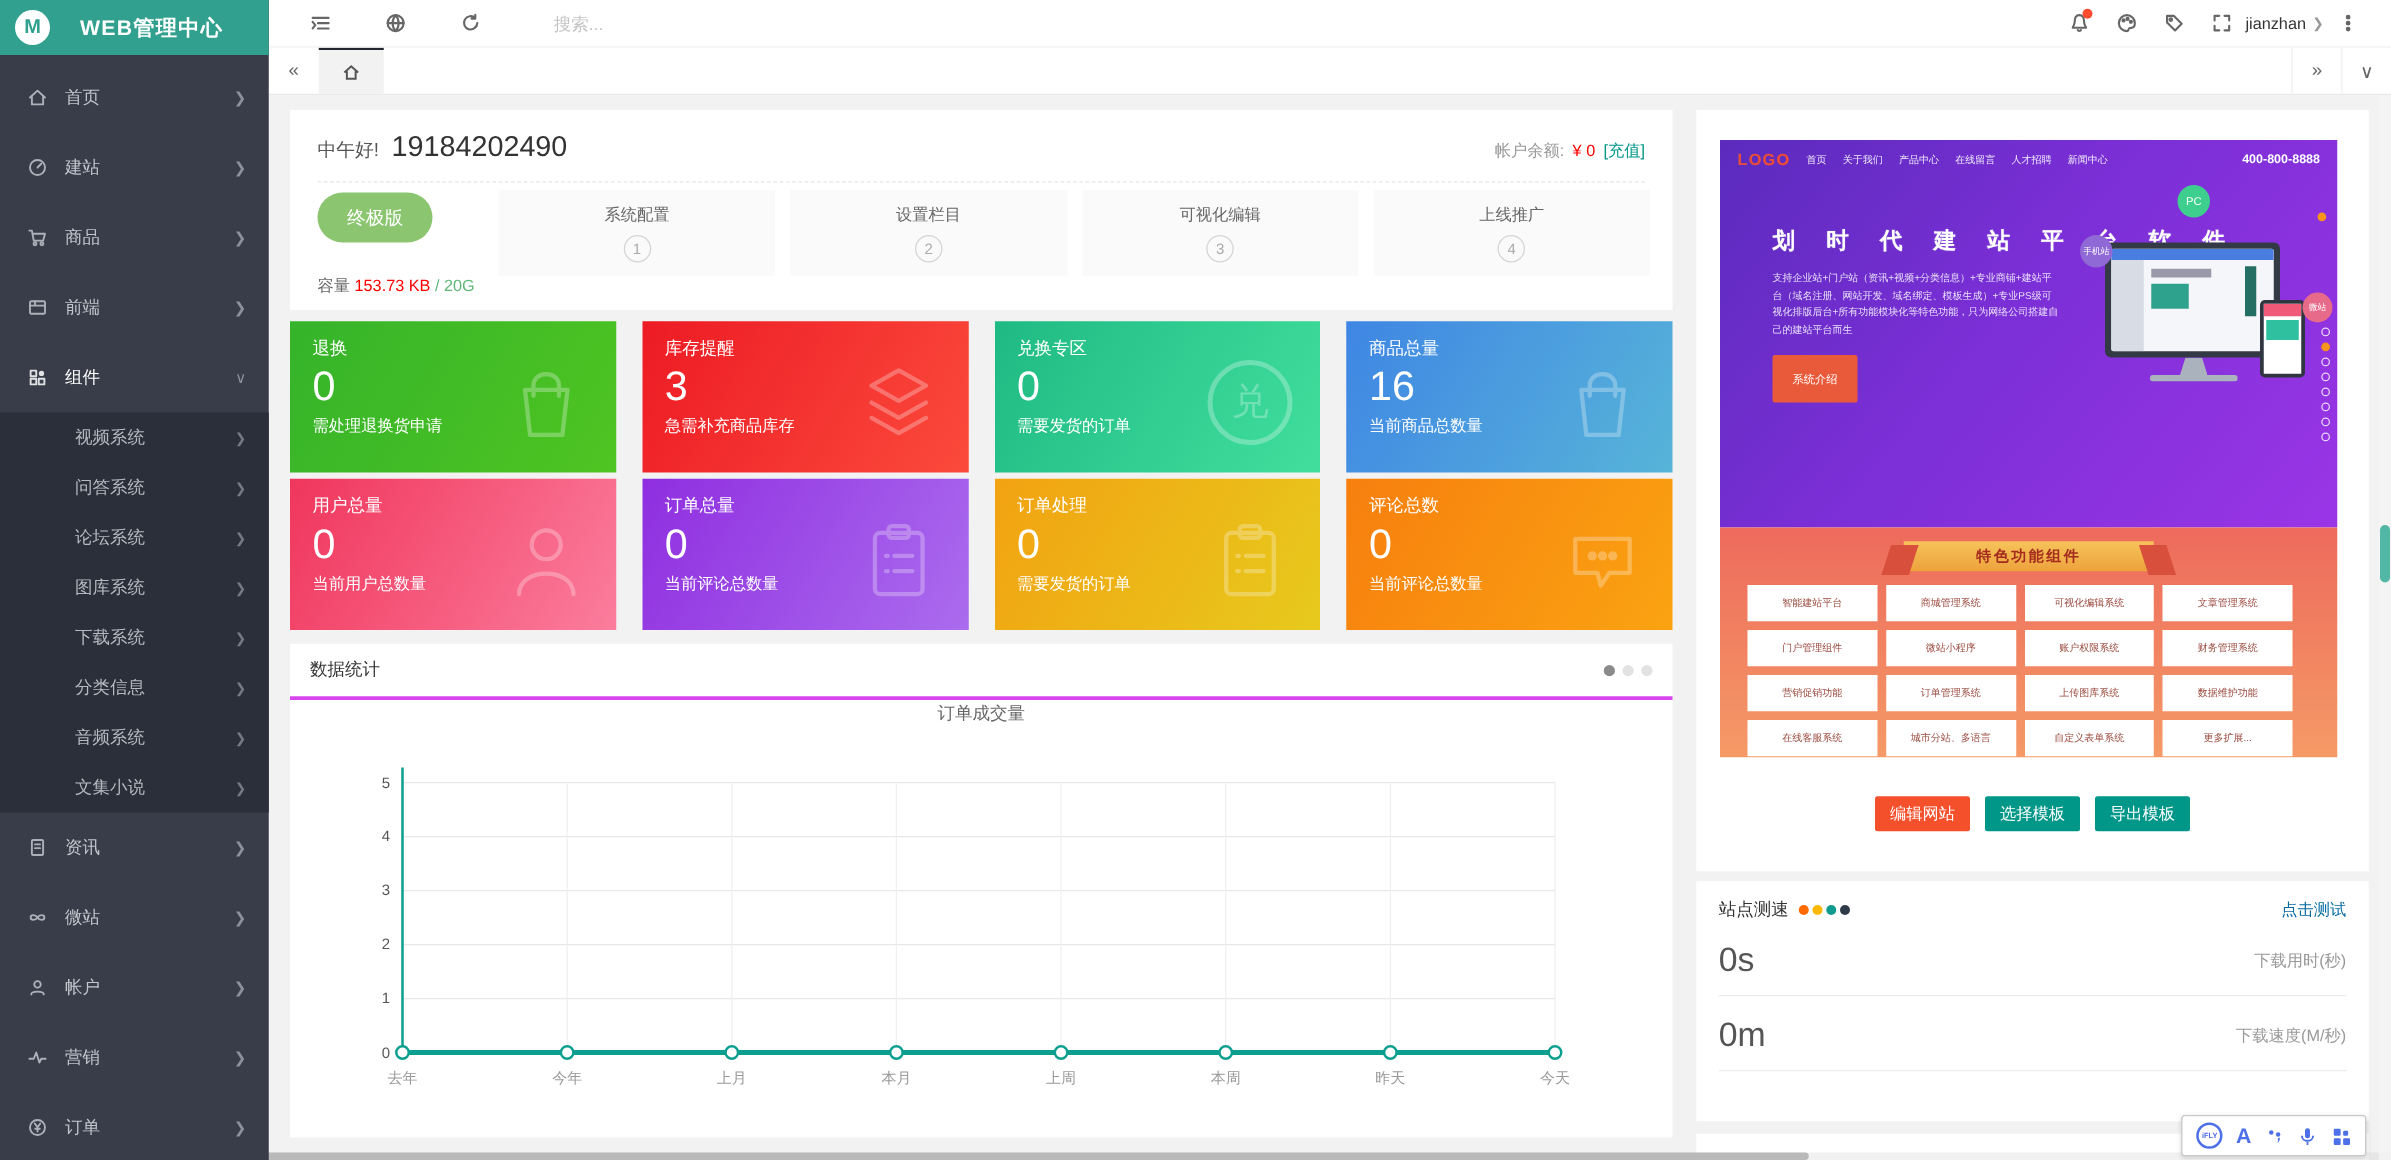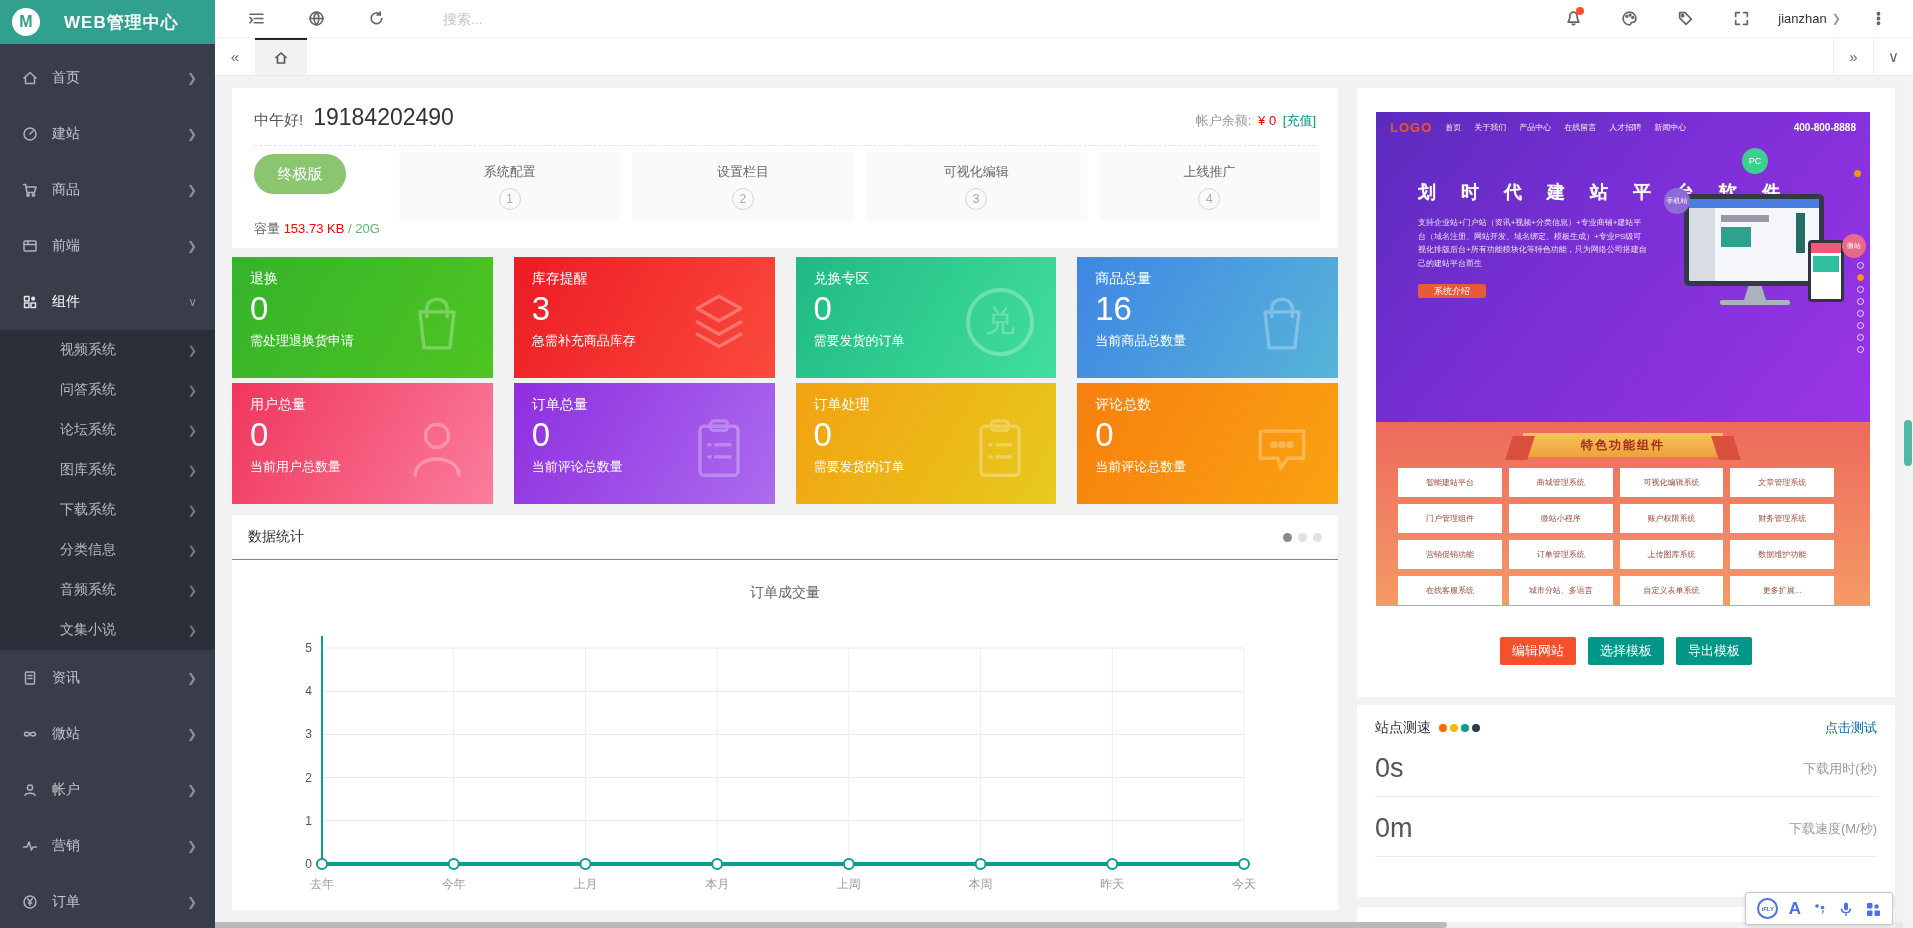--- a/index.html
+++ b/index.html
@@ -22,21 +22,21 @@
   .sub-item .chev { margin-left:auto; font-size:11px; color:#757a85; }
   svg.icn { width:100%; height:100%; fill:none; stroke:currentColor; stroke-width:1.5; stroke-linecap:round; stroke-linejoin:round; }
 
   
   .topbar { position:absolute; left:215px; top:0; right:0; height:38px; background:#fff; border-bottom:1px solid #f2f2f2; display:flex; align-items:center; z-index:4; }
   .tb-icon { width:38px; height:38px; display:flex; align-items:center; justify-content:center; color:#666; cursor:pointer; position:relative; flex:none; }
   .tb-icon svg { width:17px; height:17px; fill:none; stroke:currentColor; stroke-width:1.6; stroke-linecap:round; stroke-linejoin:round; }
   .tb-left { display:flex; align-items:center; gap:22px; padding-left:22px; }
   .search-input { border:none; outline:none; font-size:14px; color:#666; width:220px; margin-left:26px; background:transparent; }
   .search-input::placeholder { color:#c4c4c4; }
-  .tb-right { margin-left:auto; display:flex; align-items:center; gap:18px; padding-right:16px; }
+  .tb-right { margin-left:auto; display:flex; align-items:center; padding-right:16px; }
   .red-dot { position:absolute; top:7px; right:8px; width:8px; height:8px; background:#ff4c2f; border-radius:50%; }
   .username { font-size:13px; color:#333; display:flex; align-items:center; gap:5px; cursor:pointer; }
   .username .caret { color:#999; font-size:11px; }
 
   
   .tabbar { position:absolute; left:215px; top:38px; right:0; height:38px; background:#fff; border-bottom:1px solid #eaeaea; display:flex; align-items:stretch; z-index:3; }
   .tab-btn { width:40px; display:flex; align-items:center; justify-content:center; color:#666; font-size:15px; cursor:pointer; }
   .tab-home { width:52px; background:#f2f2f2; border-top:2px solid #23262e; display:flex; align-items:center; justify-content:center; color:#555; cursor:pointer; }
   .tab-home svg { width:16px; height:16px; fill:none; stroke:currentColor; stroke-width:1.6; }
   .tab-spacer { flex:1; }
@@ -68,39 +68,39 @@
   .stat-card { height:121px; color:#fff; padding:13px 18px; position:relative; overflow:hidden; cursor:pointer; }
   .stat-title { font-size:14px; }
   .stat-value { font-size:33px; font-weight:400; margin-top:2px; line-height:1.15; }
   .stat-desc { font-size:13px; margin-top:4px; }
   .stat-icon { position:absolute; right:22px; top:50%; transform:translateY(-44%); width:68px; height:68px; opacity:.28; }
   .stat-icon svg { width:100%; height:100%; fill:none; stroke:#fff; stroke-width:5; stroke-linecap:round; stroke-linejoin:round; }
   .stat-icon .glyph { position:absolute; inset:0; display:flex; align-items:center; justify-content:center; border:4px solid #fff; border-radius:50%; font-size:30px; color:#fff; }
 
   
   .chart-panel { left:232px; top:515px; width:1106px; height:395px; }
-  .panel-head { height:45px; border-bottom:1px solid #d946ef; display:flex; align-items:center; padding:0 16px; }
+  .panel-head { height:45px; border-bottom:3px solid #d946ef; display:flex; align-items:center; padding:0 16px; }
   .panel-title { font-size:14px; color:#333; }
   .carousel-dots { margin-left:auto; display:flex; gap:6px; }
   .cdot { width:9px; height:9px; border-radius:50%; background:#e2e2e2; cursor:pointer; }
   .cdot.on { background:#8a8a8a; }
-  .chart-title { text-align:center; font-size:14px; color:#666; margin-top:24px; }
+  .chart-title { text-align:center; font-size:14px; color:#666; margin-top:2px; }
   #chart-svg { display:block; margin-top:4px; }
 
   
   .tpl-card { left:1357px; top:88px; width:538px; height:609px; }
   .promo { position:absolute; left:19px; top:24px; width:494px; height:494px; overflow:hidden; cursor:pointer; }
   .promo-top { position:absolute; left:0; top:0; right:0; height:310px; background:linear-gradient(130deg,#5b2bbd 0%,#7b2fd6 45%,#9a35e6 100%); }
   .promo-nav { position:absolute; left:0; top:8px; right:0; display:flex; align-items:center; padding:0 14px; gap:13px; }
   .promo-logo { font-size:13px; font-weight:bold; color:#e84b3c; background:linear-gradient(135deg,#2b6cb8,#e84b3c 70%); -webkit-background-clip:text; background-clip:text; letter-spacing:1px; }
   .promo-link { font-size:8px; color:#fff; opacity:.9; }
   .promo-phone { margin-left:auto; font-size:10px; color:#fff; font-weight:bold; }
   .promo-headline { position:absolute; left:42px; top:68px; color:#fff; font-size:18px; letter-spacing:10px; font-weight:bold; white-space:nowrap; text-shadow:0 0 1px rgba(255,255,255,.4); }
   .promo-para { position:absolute; left:42px; top:104px; width:230px; font-size:8px; line-height:1.7; color:rgba(255,255,255,.85); }
-  .promo-cta { position:absolute; left:42px; top:172px; width:68px; height:14px; background:#e85a3a; color:#fff; font-size:9px; display:flex; align-items:center; justify-content:center; border-radius:2px; }
+  .promo-cta { position:absolute; left:42px; top:172px; width:68px; height:38px; background:#e85a3a; color:#fff; font-size:9px; display:flex; align-items:center; justify-content:center; border-radius:2px; }
   .monitor { position:absolute; left:308px; top:82px; width:140px; height:92px; background:#333a45; border-radius:5px; padding:5px; }
   .monitor .mscreen { width:100%; height:100%; background:#f5f6fa; border-radius:2px; overflow:hidden; position:relative; }
   .monitor .mbar { height:9px; background:#4a7de0; }
   .monitor .mside { position:absolute; left:0; top:9px; bottom:0; width:26px; background:#d8dce4; }
   .monitor .mblock1 { position:absolute; left:32px; top:16px; width:48px; height:7px; background:#99a; }
   .monitor .mblock2 { position:absolute; left:32px; top:28px; width:30px; height:20px; background:#2fa28e; }
   .monitor .mcol { position:absolute; right:14px; top:14px; width:9px; height:40px; background:#246e63; }
   .m-stand { position:absolute; left:368px; top:174px; width:22px; height:14px; background:#aab2bd; clip-path:polygon(20% 0,80% 0,100% 100%,0 100%); }
   .m-base { position:absolute; left:344px; top:188px; width:70px; height:5px; background:#aab2bd; border-radius:2px; }
   .phone { position:absolute; left:432px; top:128px; width:36px; height:62px; background:#2f3640; border-radius:4px; padding:3px; }

